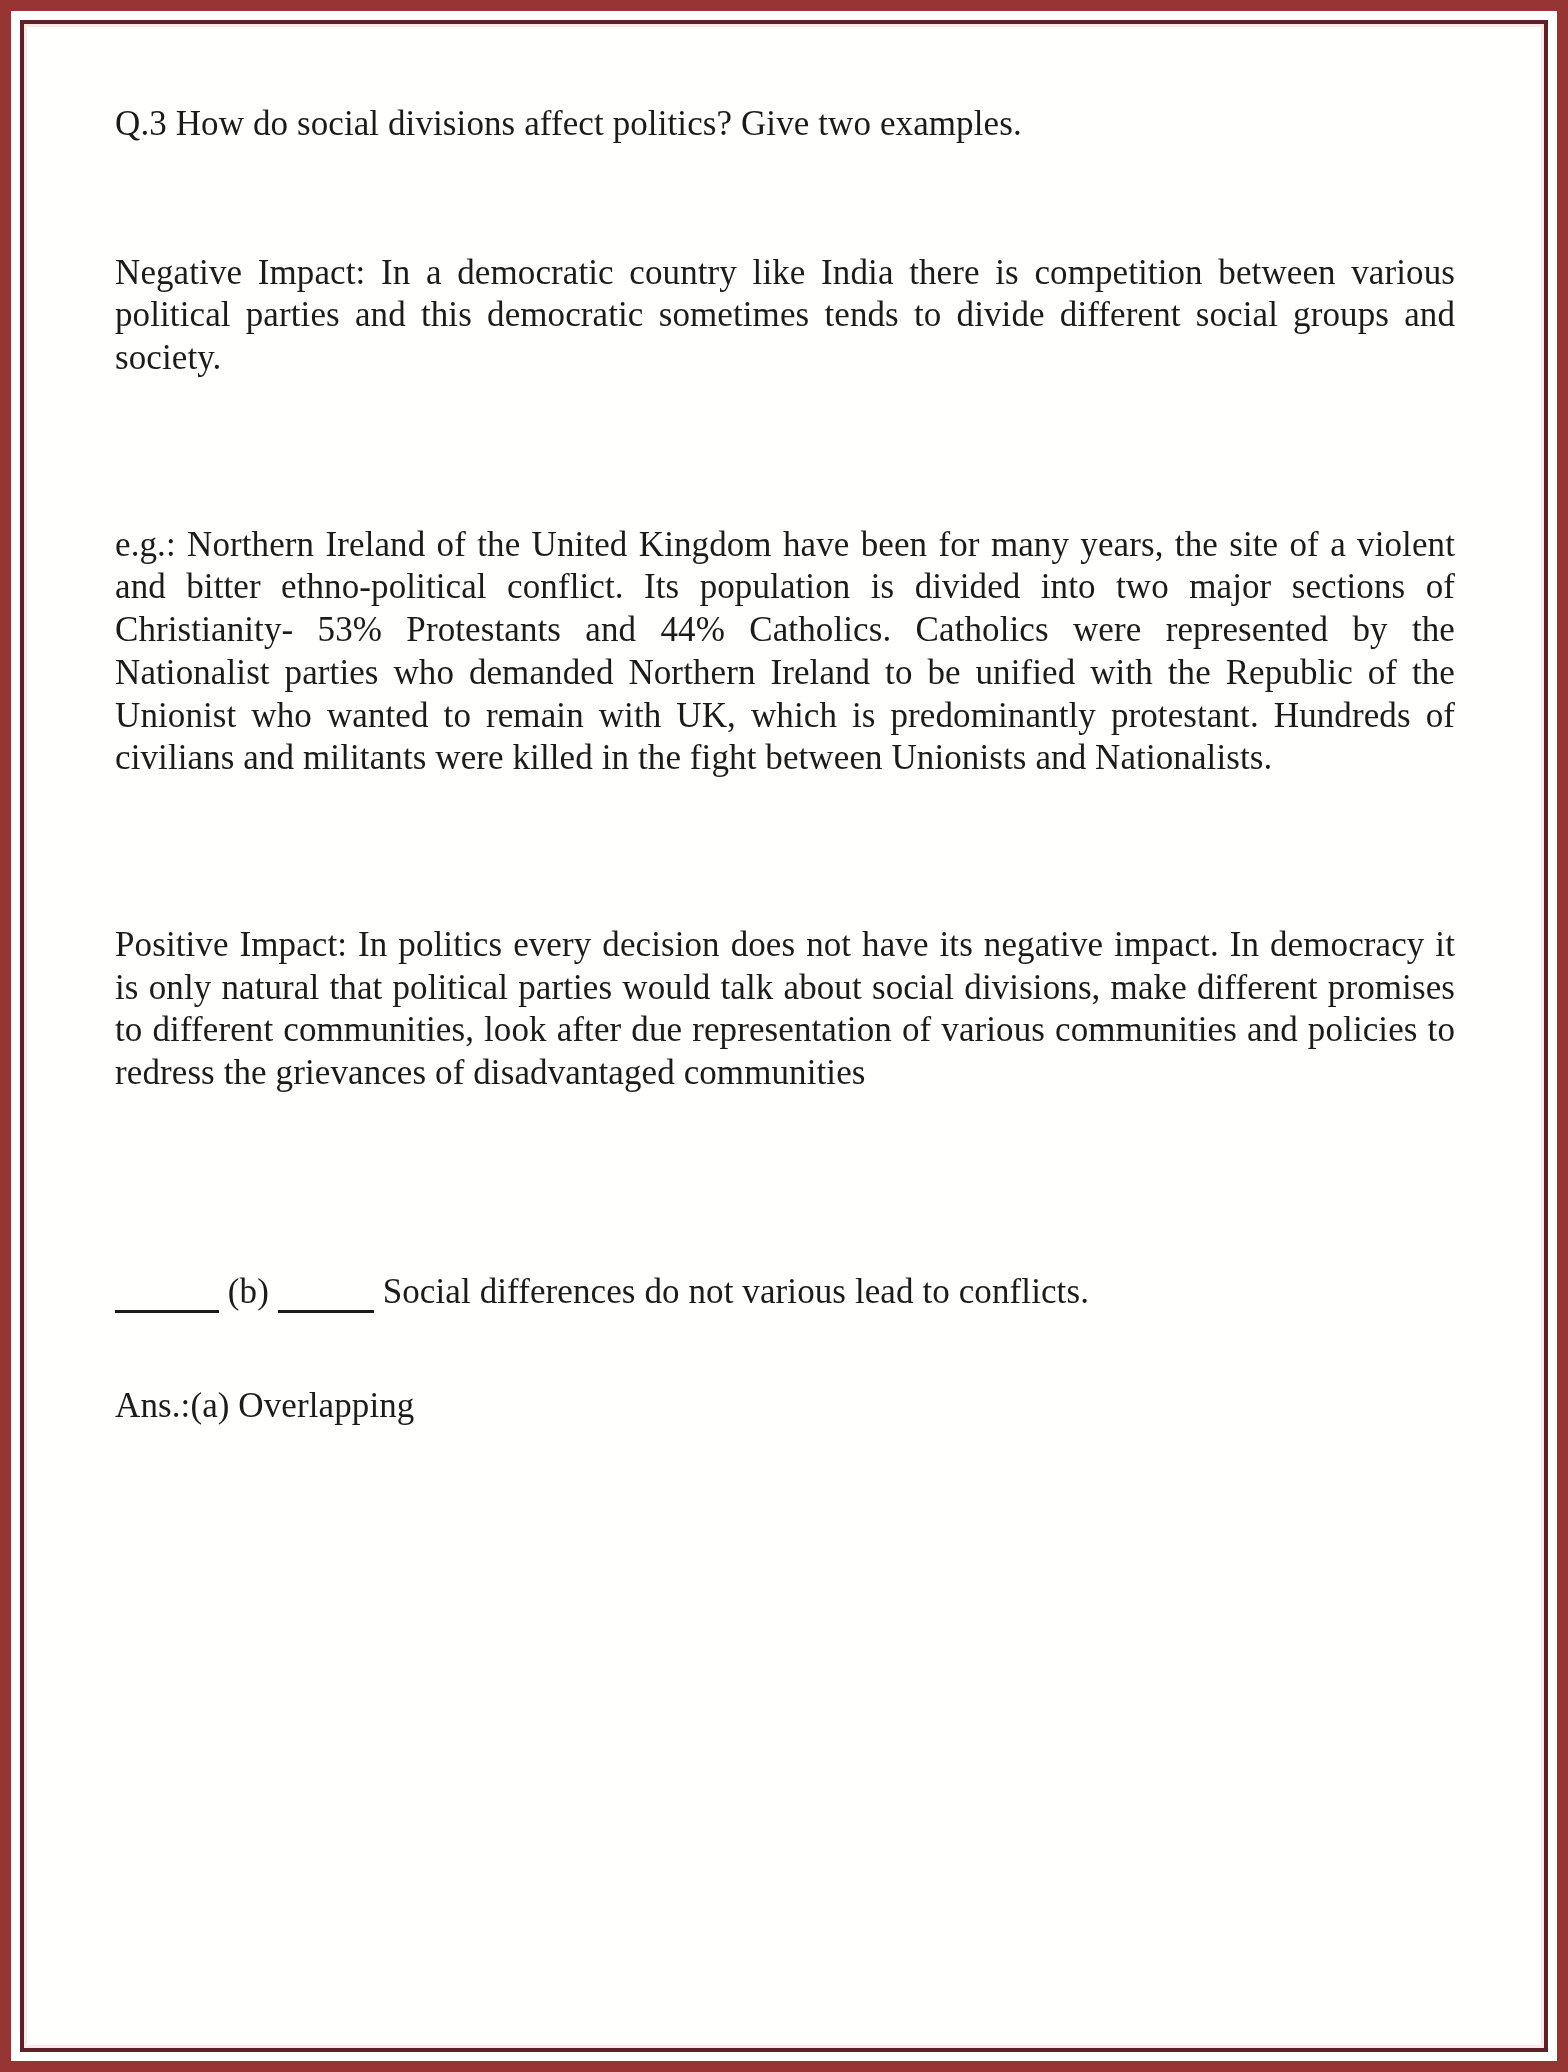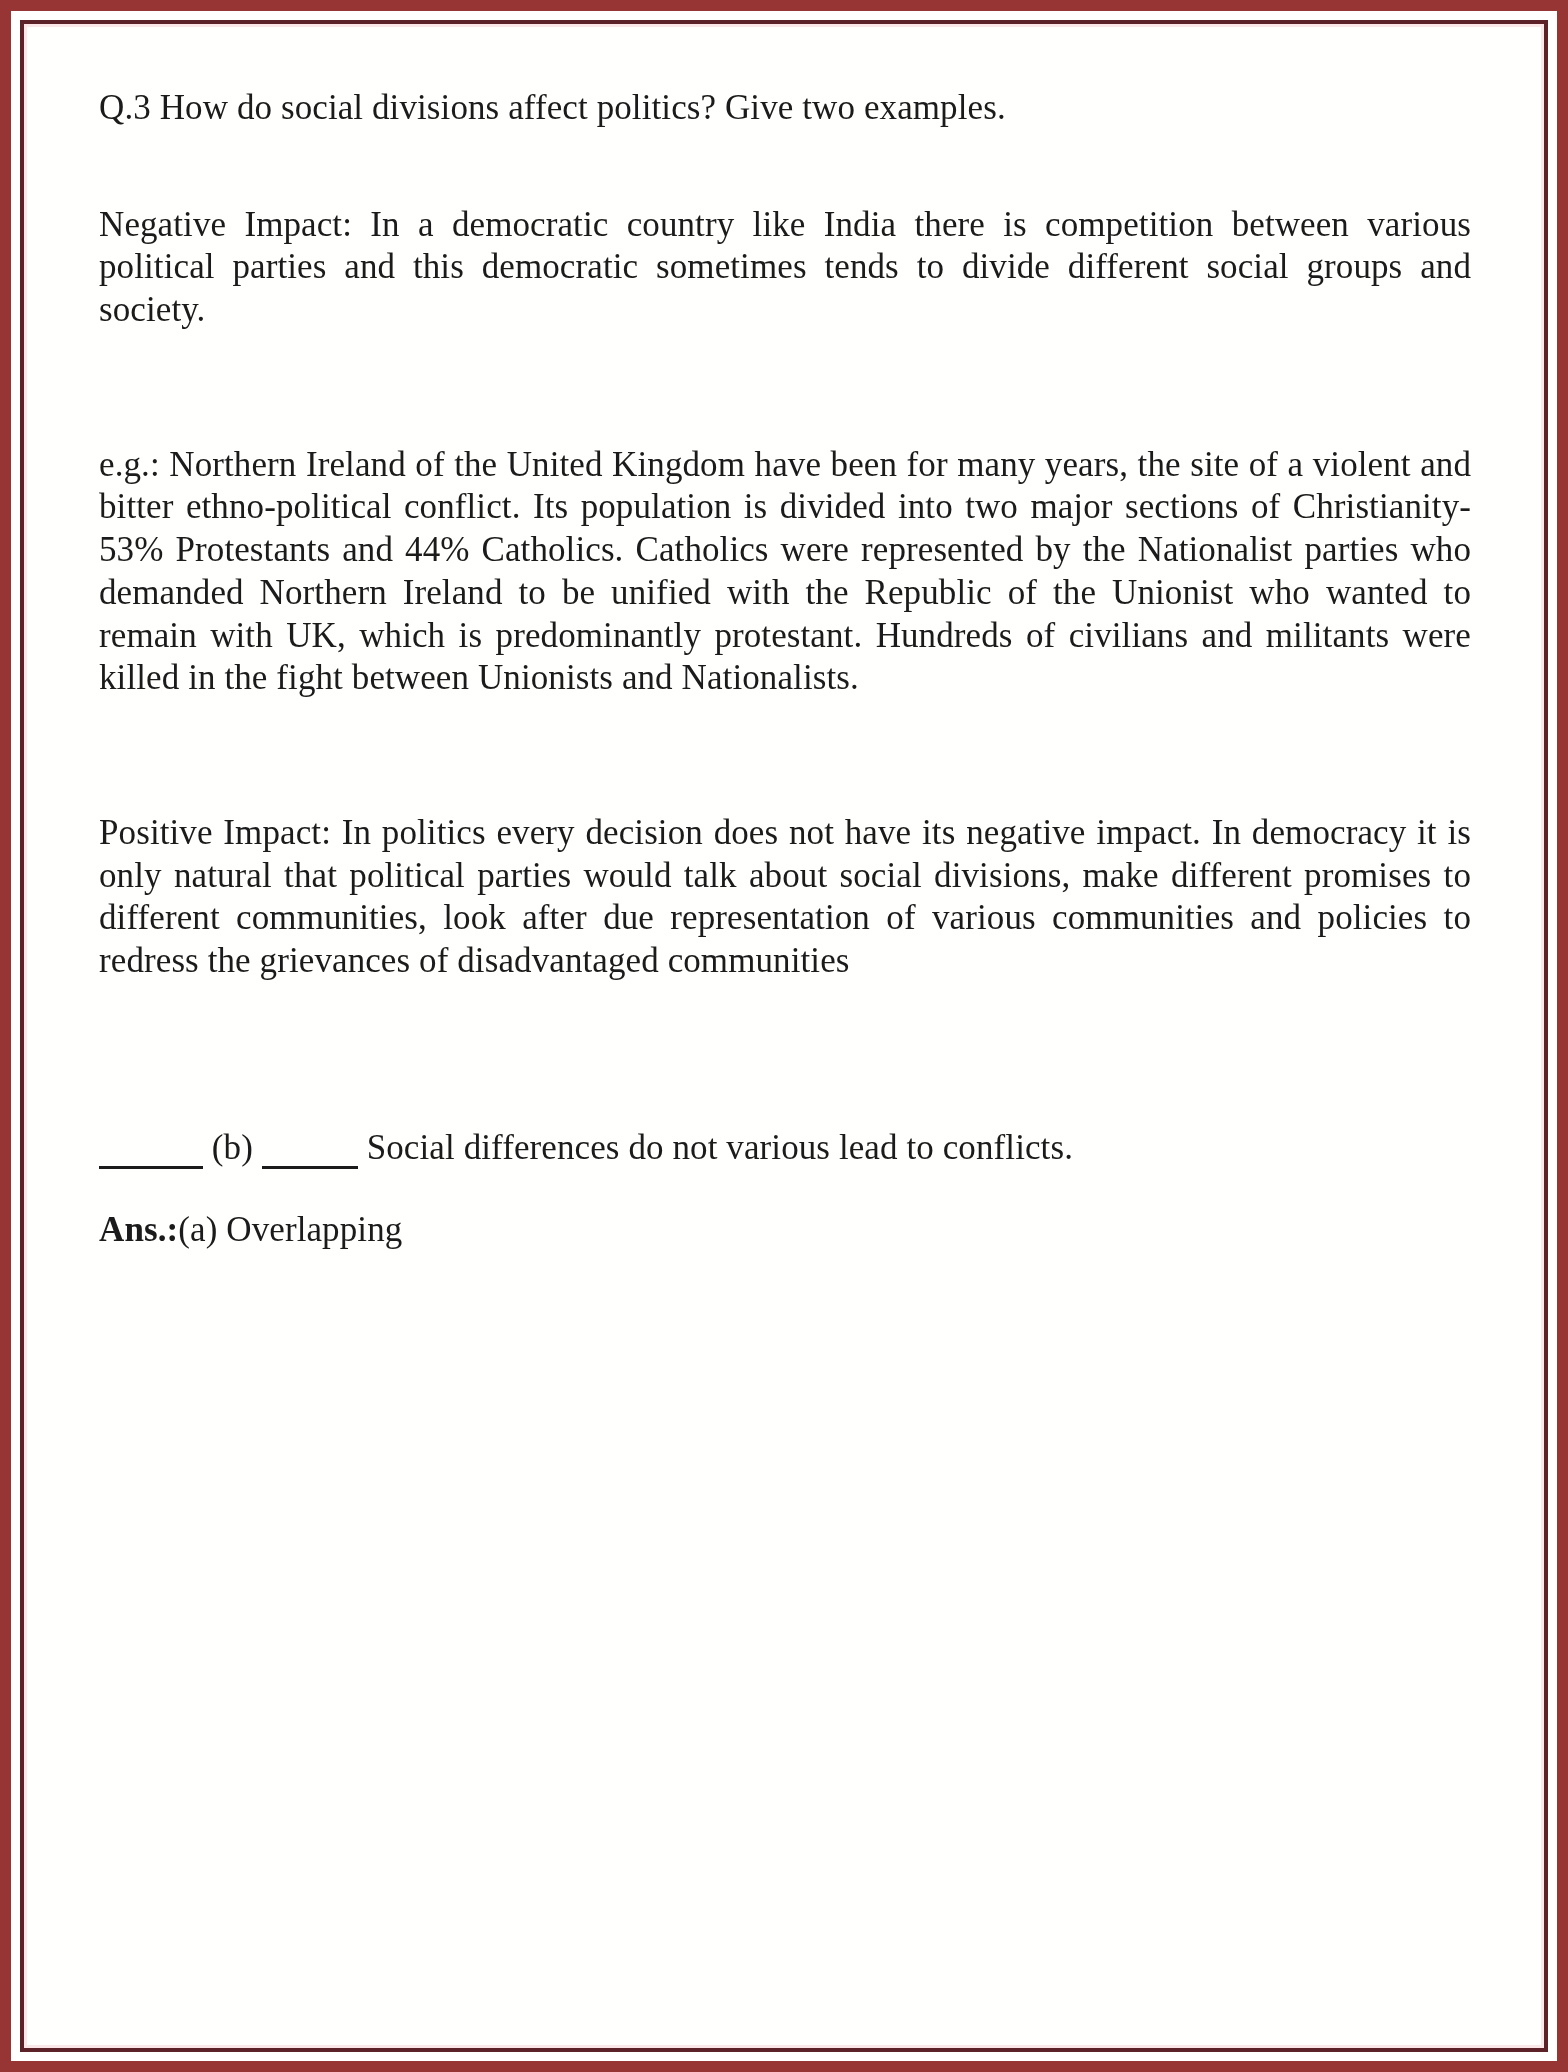--- a/index.html
+++ b/index.html
@@ -62,34 +62,34 @@
     left: 72px;
     right: 70px;
     top: 60px;
     font-family: "Liberation Serif", "DejaVu Serif", serif;
     color: #1b1b1b;
     font-size: 35px;
     line-height: 1.22;
   }
 
   p.para {
-    margin: 0;
+    margin: 16px;
     text-align: justify;
     text-justify: inter-word;
     letter-spacing: 0.1px;
   }
   p.para.noj { text-align: left; }
 
   
   .gap-sm { height: 40px; }
   .gap-md { height: 74px; }
   .gap-lg { height: 104px; }
   .gap-xl { height: 112px; }
 
-  .bold { font-weight: bold; }
+  .bold { font-weight: normal; }
 
   .blank {
     display: inline-block;
     width: 104px;
     border-bottom: 3px solid #1b1b1b;
     vertical-align: bottom;
     height: 0.92em;
   }
   .blank.short { width: 96px; }
 </style>

